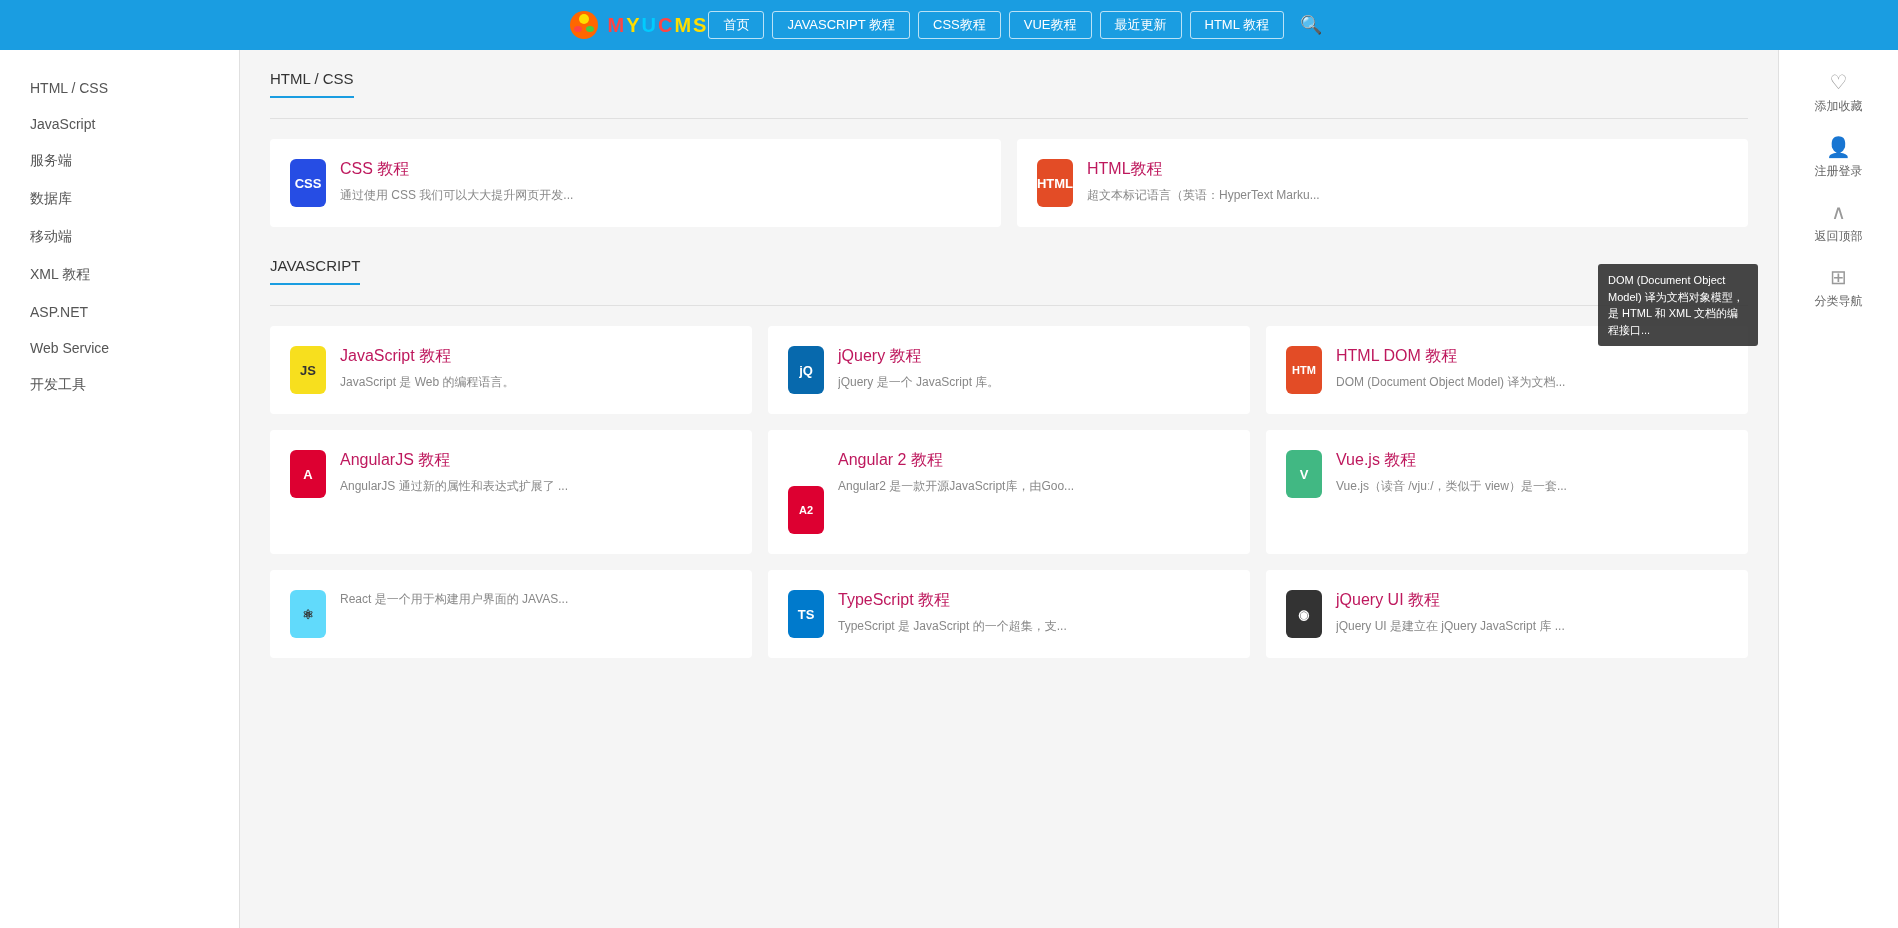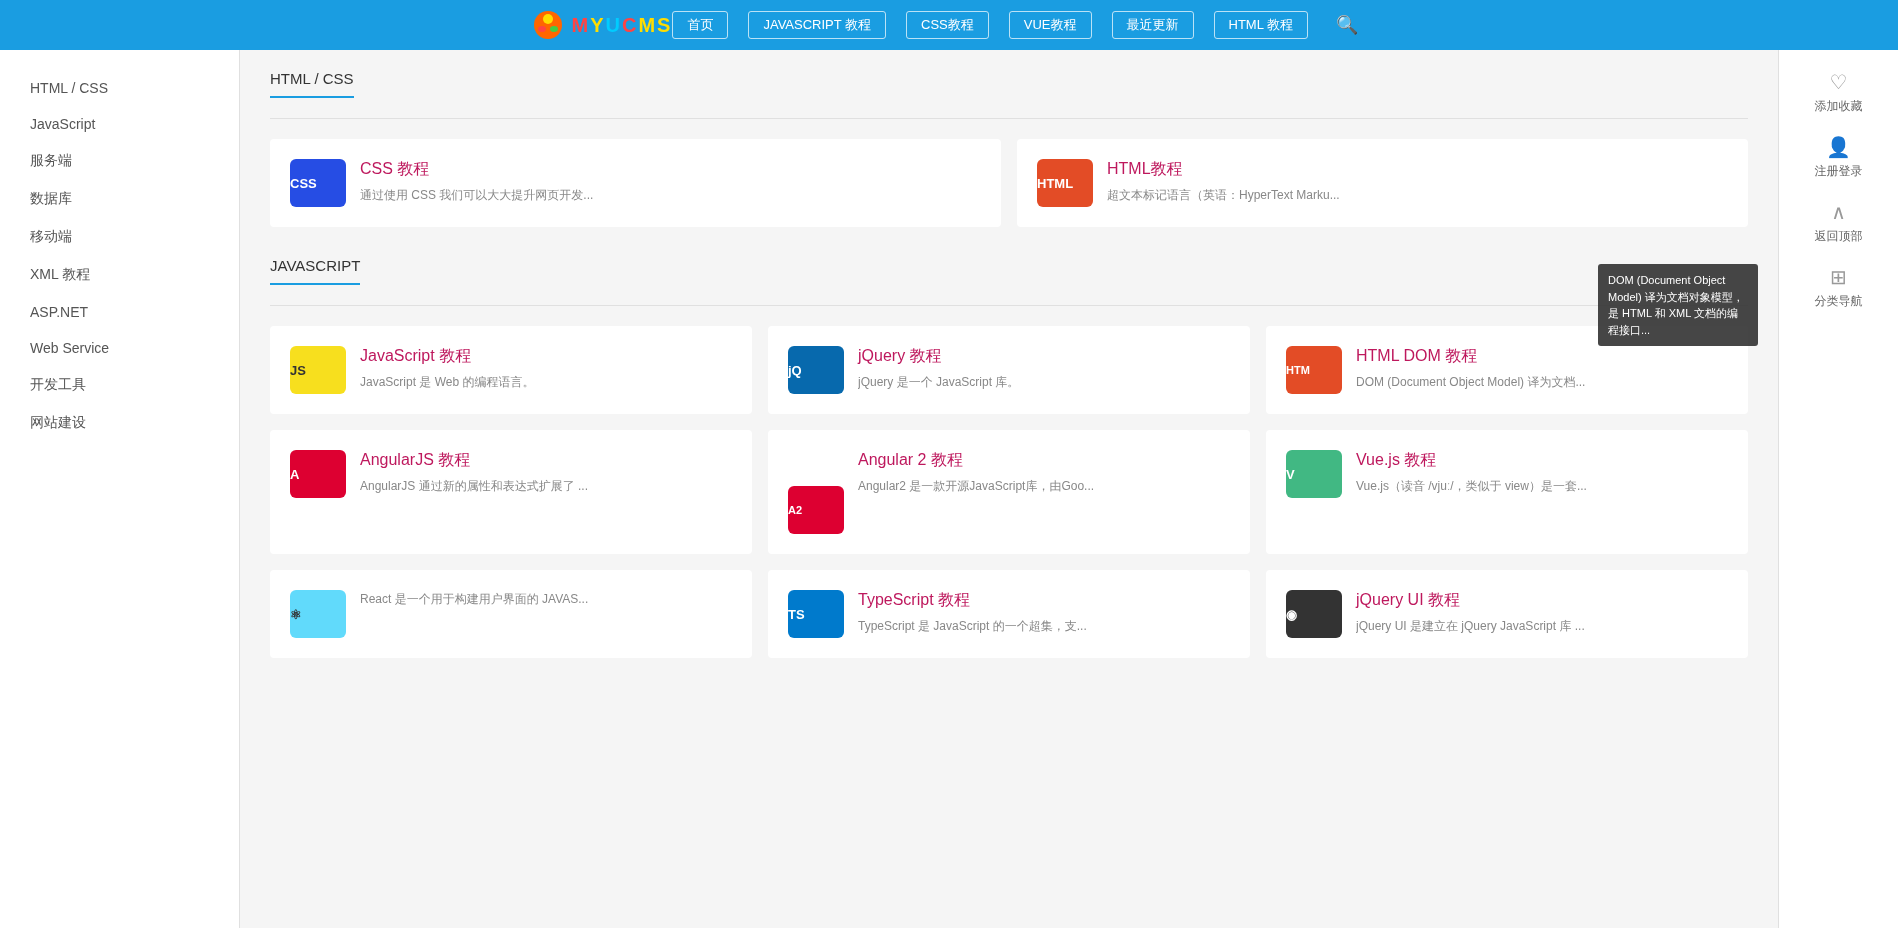--- a/index.html
+++ b/index.html
@@ -31,21 +31,21 @@
     }
     .logo-text span.m { color: #ff4444; }
     .logo-text span.y { color: #ffdd00; }
     .logo-text span.u { color: #00ccff; }
     .logo-text span.c { color: #ff4444; }
     .logo-text span.ms { color: #ffdd00; }
 
     .nav-right {
       display: flex;
       align-items: center;
-      gap: 20px;
+      gap: 8px;
     }
     .nav-btn {
       background: transparent;
       border: 1px solid rgba(255,255,255,0.7);
       color: #fff;
       padding: 4px 14px;
       border-radius: 3px;
       cursor: pointer;
       font-size: 13px;
       font-family: "Microsoft YaHei", Arial, sans-serif;
@@ -125,27 +125,27 @@
       padding: 20px;
       display: flex;
       align-items: flex-start;
       gap: 14px;
       cursor: pointer;
       transition: box-shadow 0.2s;
       position: relative;
     }
 
     .card-icon {
-      width: 56px;
+      width: 36px;
       height: 48px;
       flex-shrink: 0;
       border-radius: 6px;
       display: flex;
       align-items: center;
-      justify-content: flex-start;
+      justify-content: center;
       font-size: 22px;
       color: #fff;
     }
     .card-content { flex: 1; min-width: 0; }
     .card-title {
       font-size: 16px;
       color: #be185d;
       margin-bottom: 6px;
       font-weight: normal;
     }
@@ -246,21 +246,20 @@
   <aside class="sidebar">
     <div class="sidebar-item">HTML / CSS</div>
     <div class="sidebar-item">JavaScript</div>
     <div class="sidebar-item">服务端</div>
     <div class="sidebar-item">数据库</div>
     <div class="sidebar-item">移动端</div>
     <div class="sidebar-item">XML 教程</div>
     <div class="sidebar-item">ASP.NET</div>
     <div class="sidebar-item">Web Service</div>
     <div class="sidebar-item">开发工具</div>
-    <div class="sidebar-item">网站建设</div>
   </aside>
 
   <main class="main">
 
     <div class="section">
       <div class="section-header">
         <span class="section-title">HTML / CSS</span>
       </div>
       <hr class="section-divider">
       <div class="cards-grid-2">

